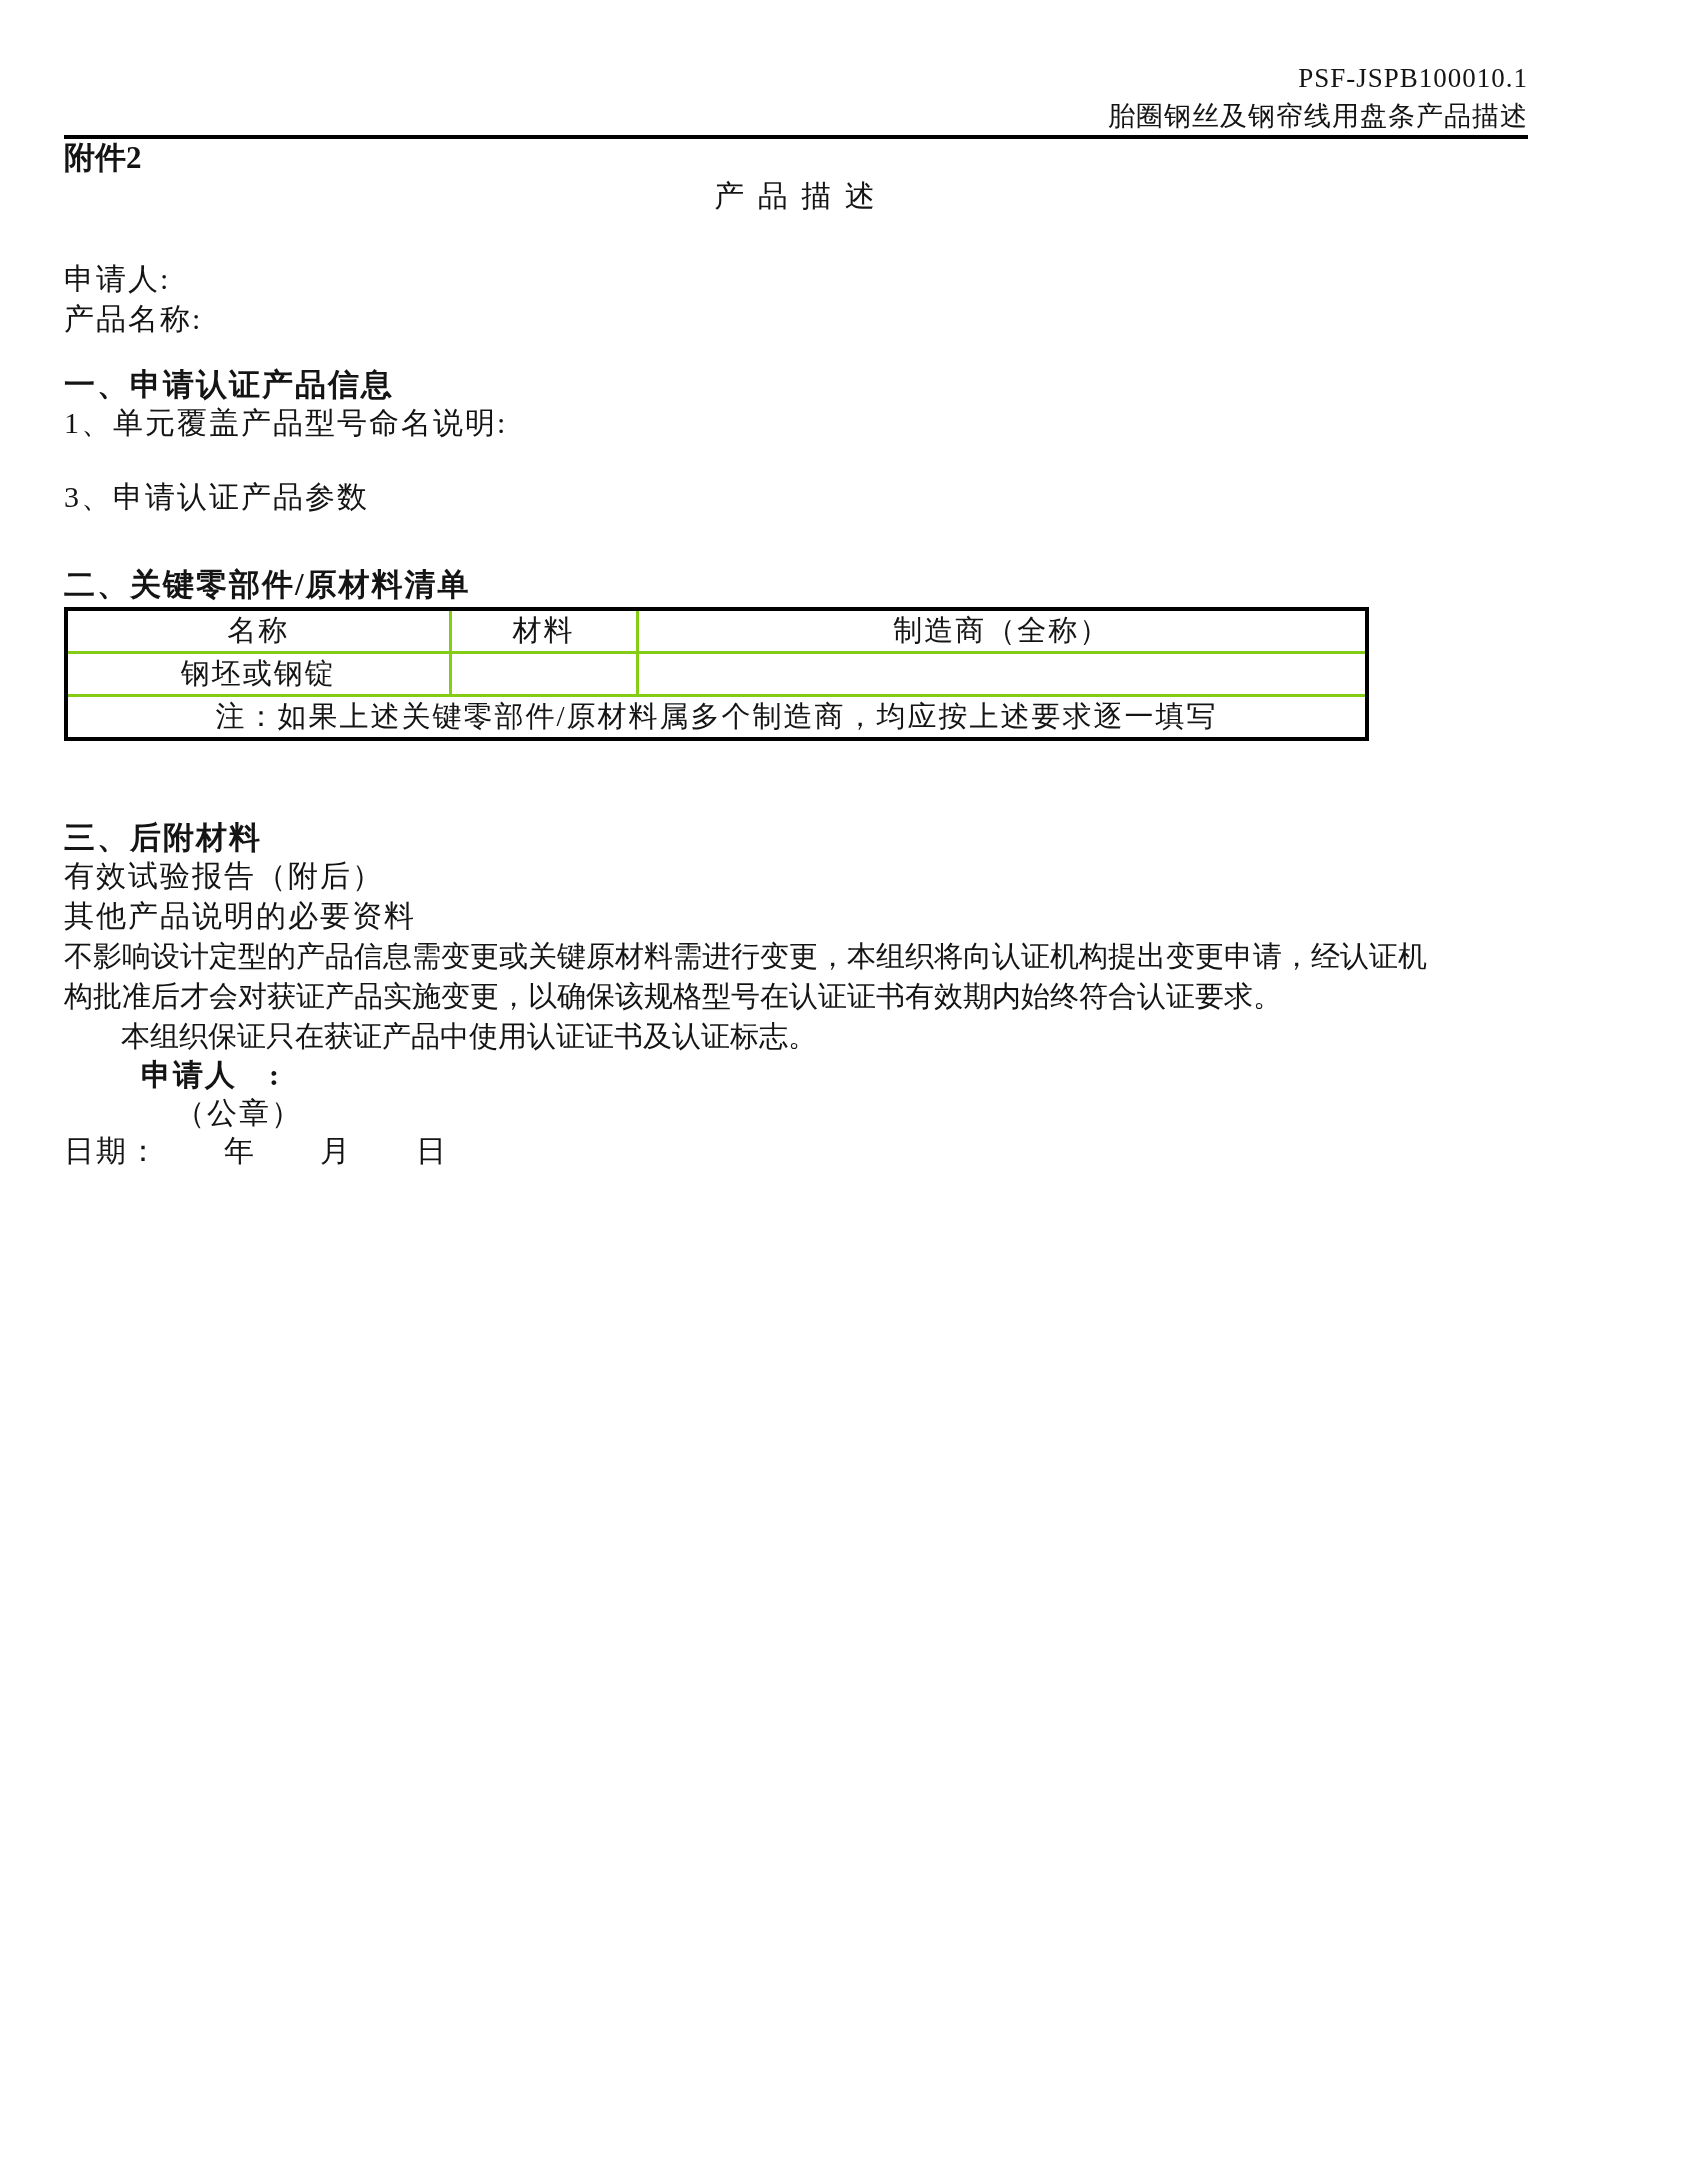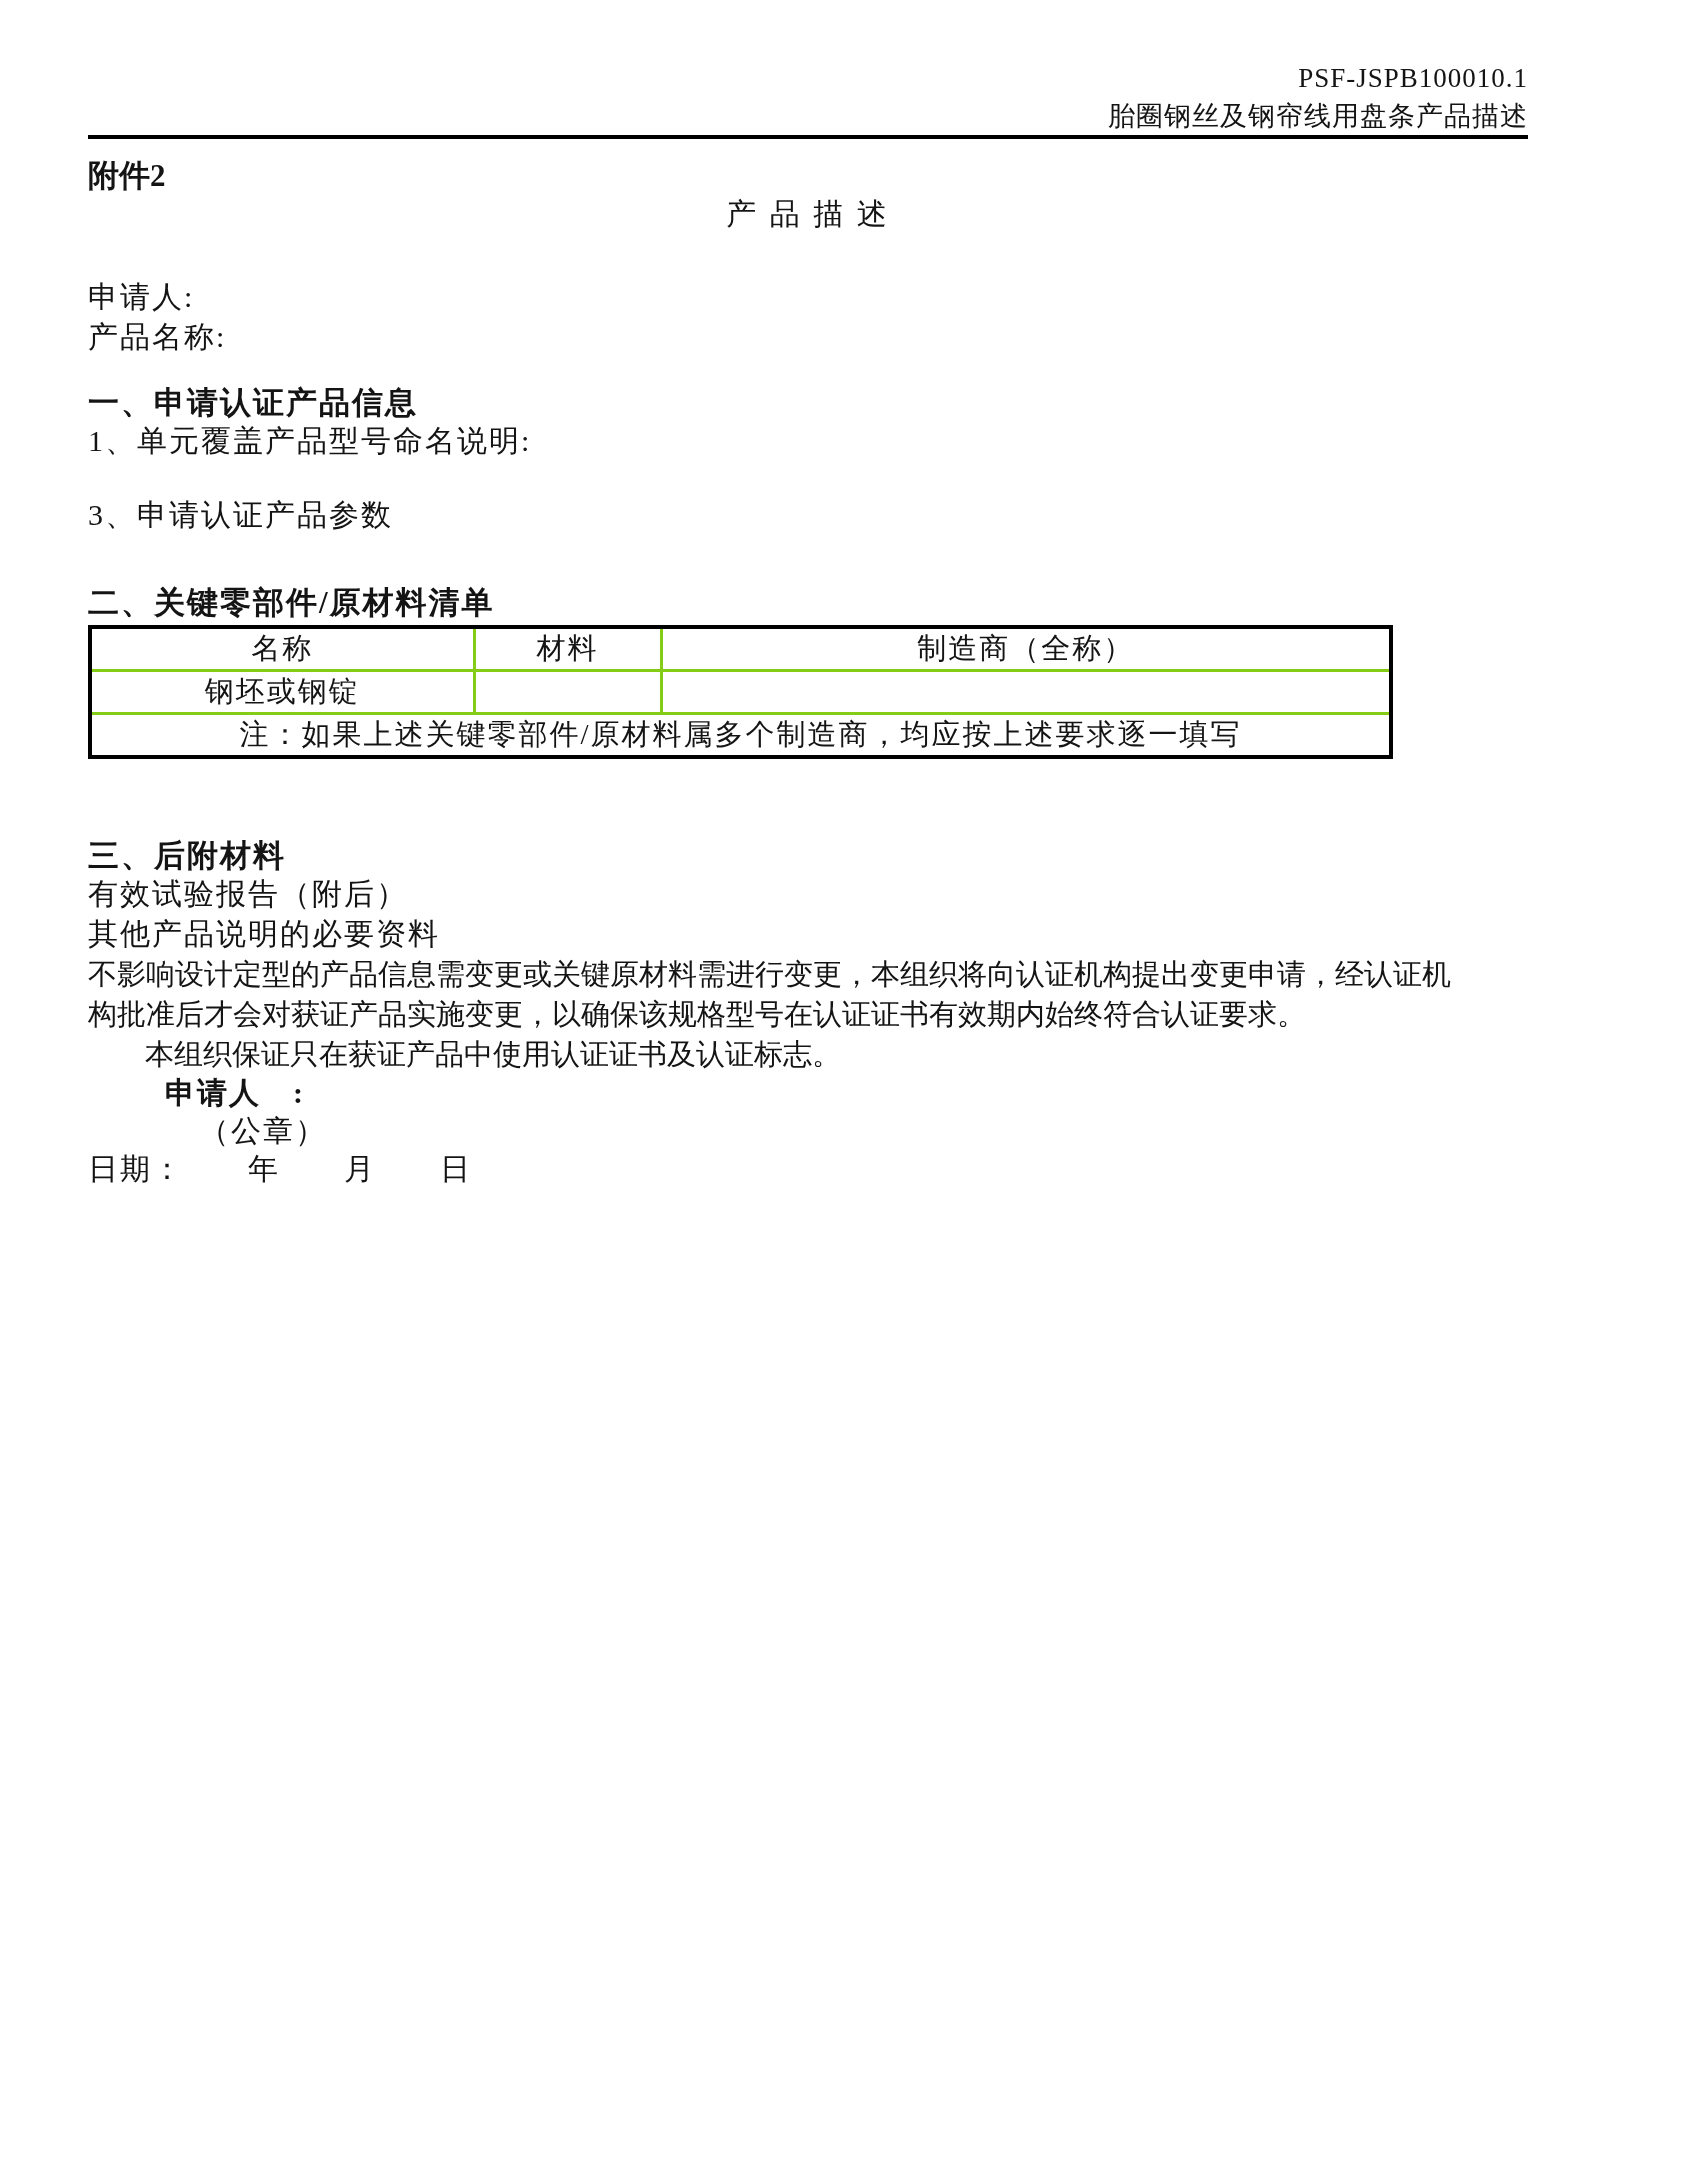--- a/index.html
+++ b/index.html
@@ -6,33 +6,33 @@
   body {
     width: 1683px; height: 2178px;
     background: #ffffff;
     color: #141414;
     font-family: "Liberation Serif", "DejaVu Serif", serif;
   }
   .page {
     position: relative;
     width: 1683px; height: 1734px;
     box-sizing: border-box;
-    padding: 0 155px 0 88px;
+    padding: 0 155px 0 64px;
     overflow: hidden;
   }
   .doc-header {
     padding-top: 59px;
     border-bottom: 4px solid #000;
     text-align: right;
     font-size: 27px;
     line-height: 38px;
     letter-spacing: 1px;
   }
   .attachment {
-    margin-top: 18px;
+    margin-top: 0;
     font-weight: bold;
     font-size: 31px;
     line-height: 38px;
   }
   .doc-title {
     text-align: center;
     font-size: 30px;
     line-height: 38px;
     letter-spacing: 3px;
   }

